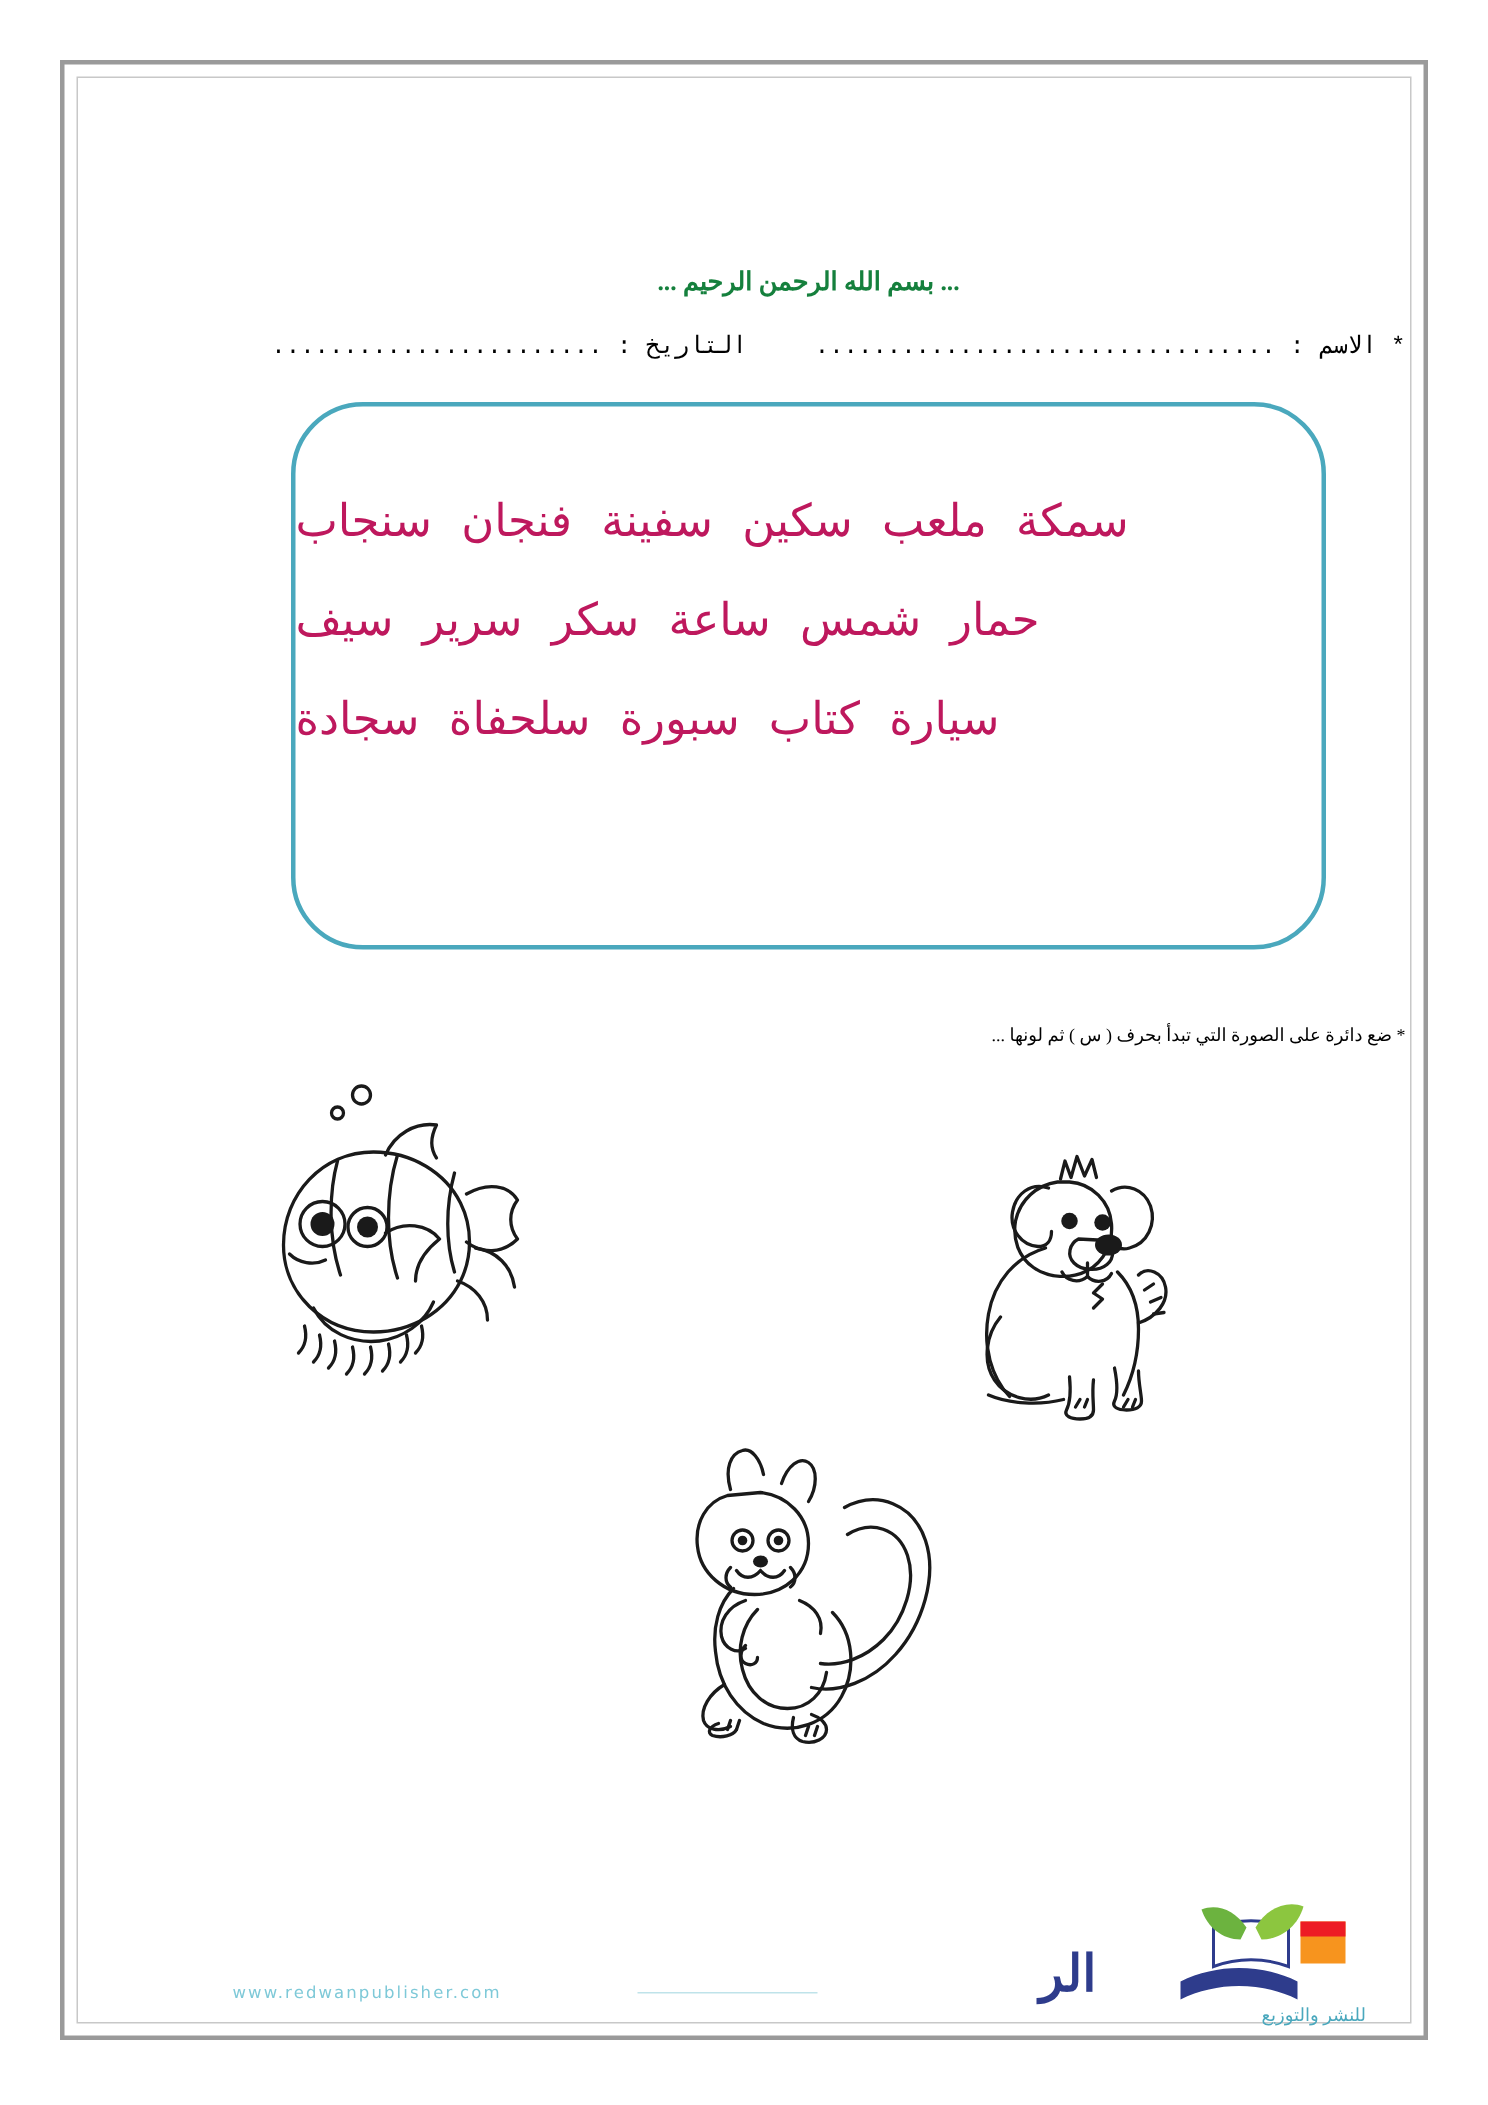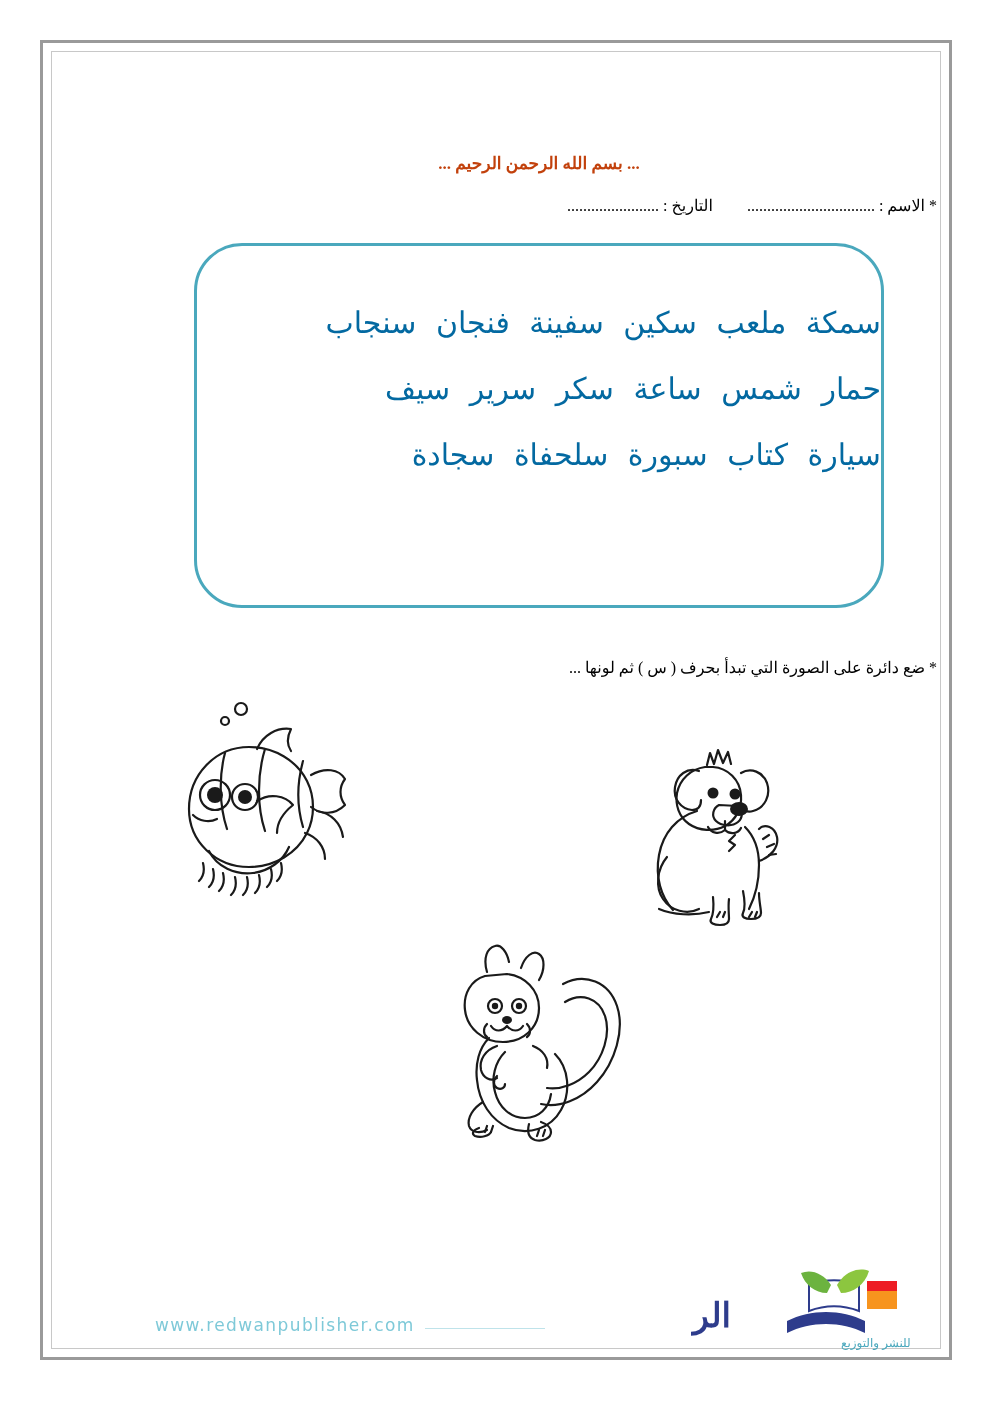--- a/index.html
+++ b/index.html
@@ -43,31 +43,32 @@
     top: 60px;
     width: 852px;
     height: 1280px;
     direction: rtl;
   }
 
   .basmala {
     text-align: center;
     font-size: 17px;
     font-weight: bold;
-    color: #c2410c;
-    margin-top: 50px;
+    color: #15803d;
+    margin-top: 74px;
     letter-spacing: 0px;
   }
 
   .name-date-row {
     margin-top: 22px;
     font-size: 16px;
     text-align: right;
     padding-right: 28px;
     white-space: nowrap;
+    font-family: Liberation Mono, monospace;
   }
   .name-date-row .label { font-weight: normal; }
   .dots { letter-spacing: 1px; }
   .spacer-gap { display: inline-block; width: 26px; }
 
   .instruction {
     margin-top: 20px;
     font-size: 16px;
     text-align: right;
     padding-right: 28px;
@@ -80,33 +81,33 @@
   .words-box {
     margin: 28px auto 0 auto;
     width: 690px;
     height: 365px;
     border: 3px solid #4aa8bd;
     border-radius: 48px;
     box-sizing: border-box;
     padding-top: 62px;
   }
   .words-line {
-    text-align: right;
+    text-align: left;
     font-size: 30px;
-    color: #0369a1;
+    color: #be185d;
     line-height: 1.0;
     margin-bottom: 36px;
     letter-spacing: 0px;
     word-spacing: 12px;
   }
 
   
   .instruction-2 {
     margin-top: 50px;
-    font-size: 16px;
+    font-size: 12px;
     text-align: right;
     padding-right: 28px;
   }
 
   
   .pictures {
     position: relative;
     height: 470px;
     margin-top: 14px;
   }
@@ -123,21 +124,21 @@
     left: 0;
     right: 0;
     bottom: 24px;
     height: 96px;
   }
   .website {
     position: absolute;
     left: 42px;
     bottom: 24px;
     font-family: "DejaVu Sans", sans-serif;
-    font-size: 17px;
+    font-size: 11px;
     color: #7ec9d8;
     letter-spacing: 1.4px;
   }
   .website-rule {
     position: absolute;
     left: 312px;
     bottom: 30px;
     width: 120px;
     height: 1px;
     background: #bfe3ea;

